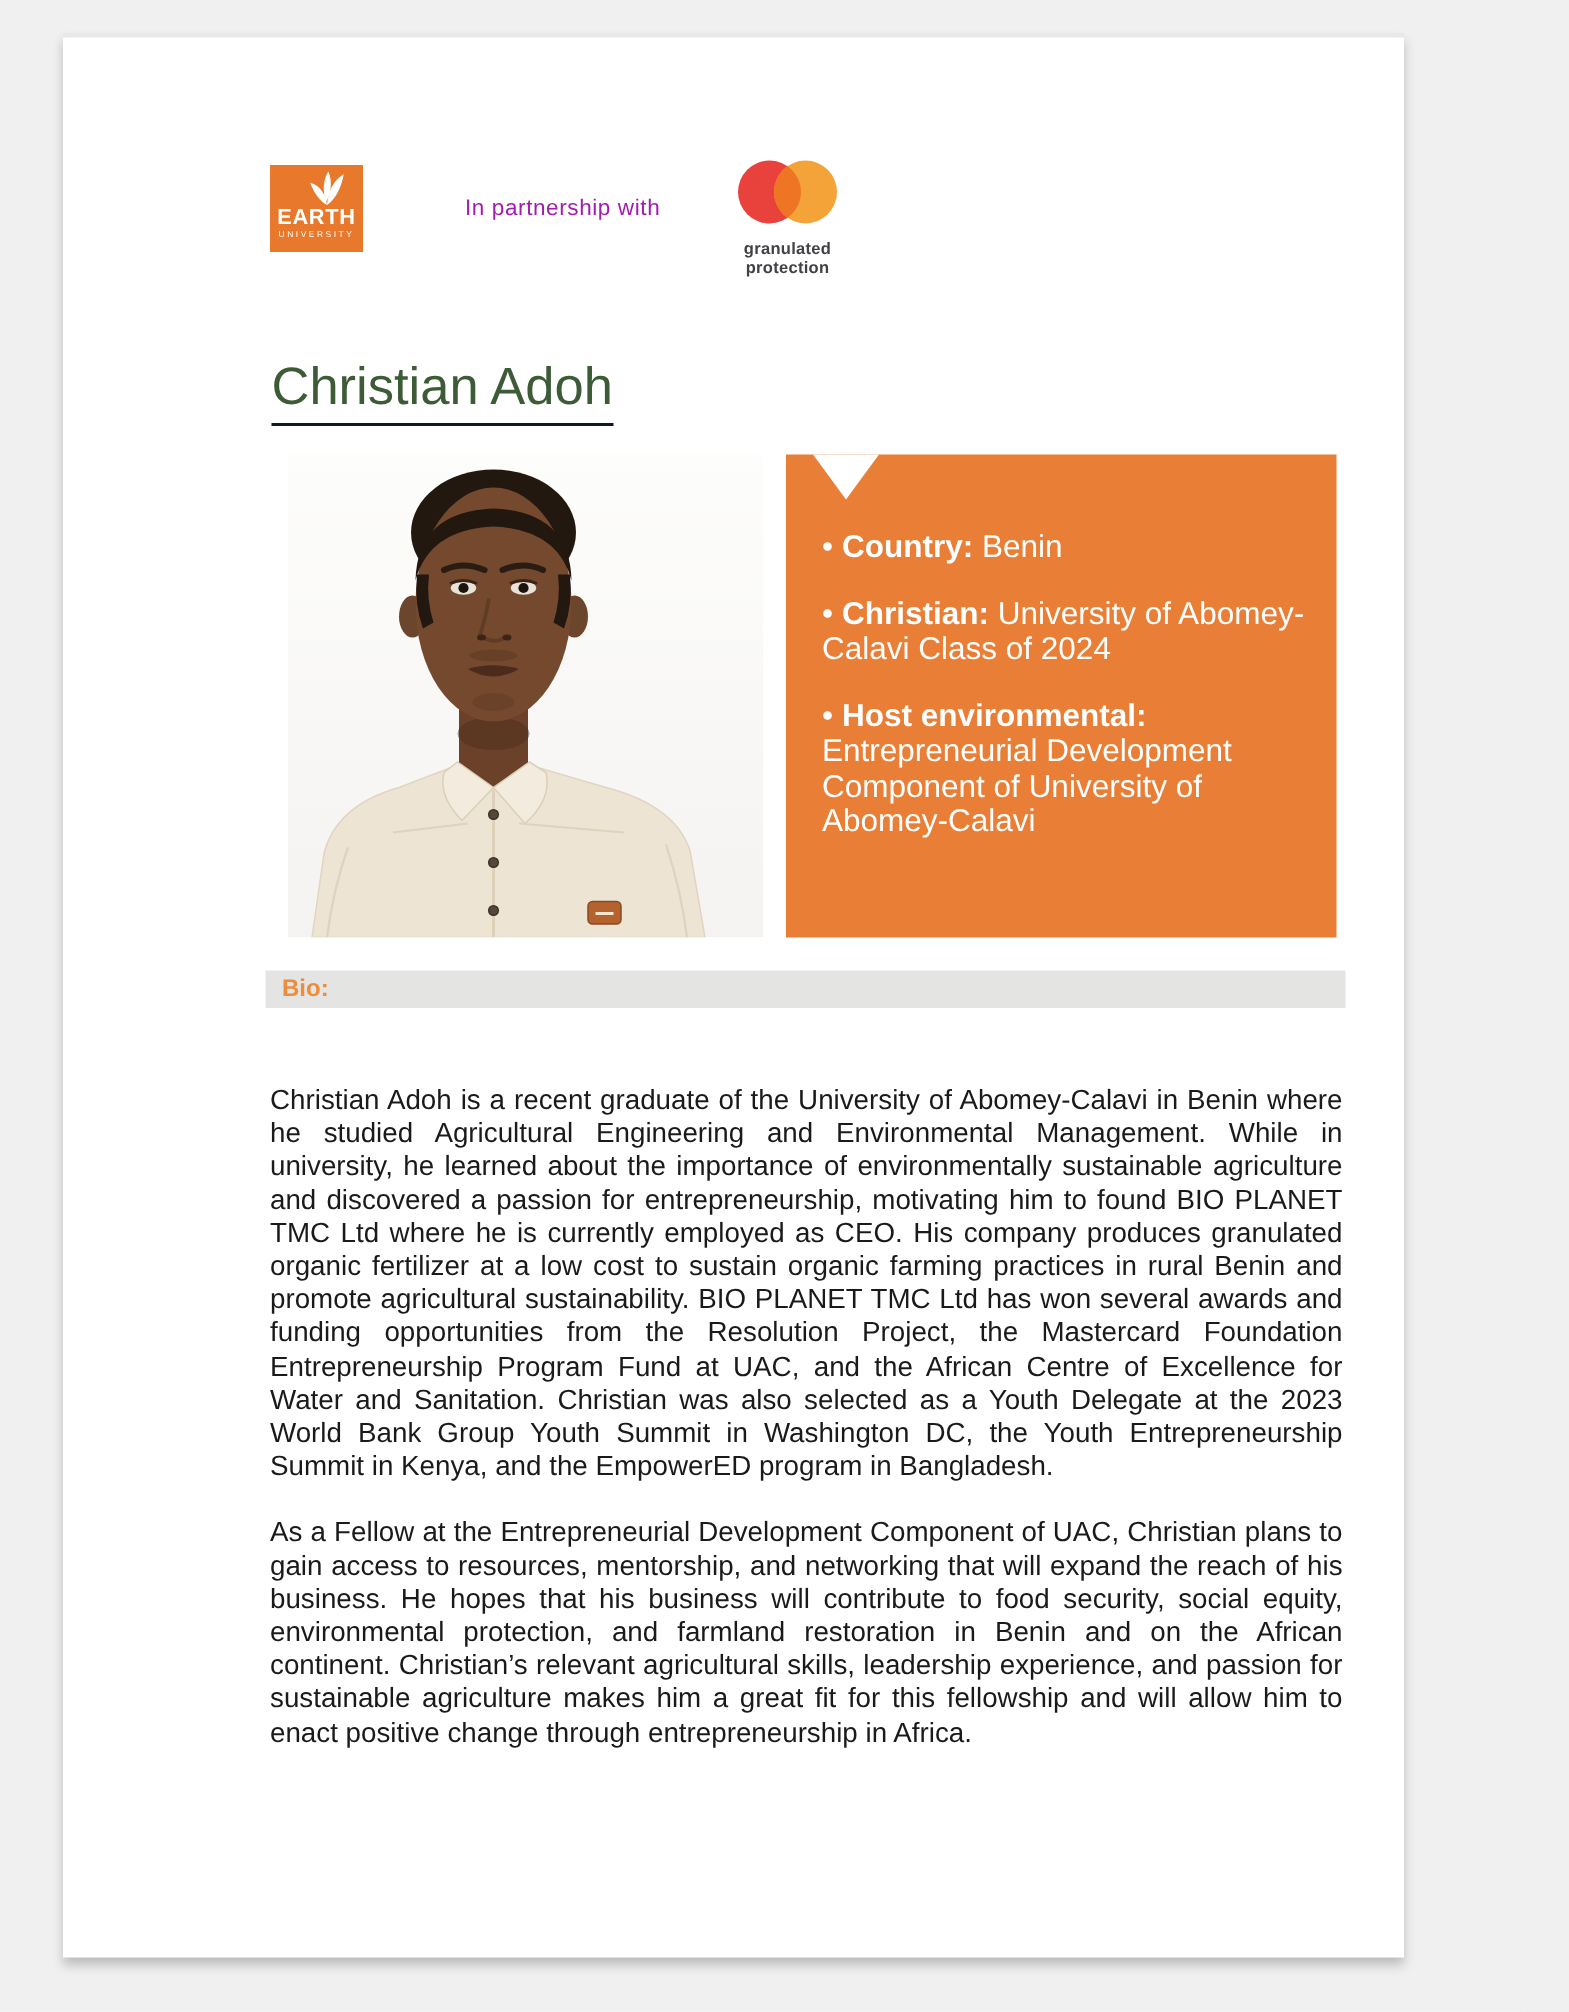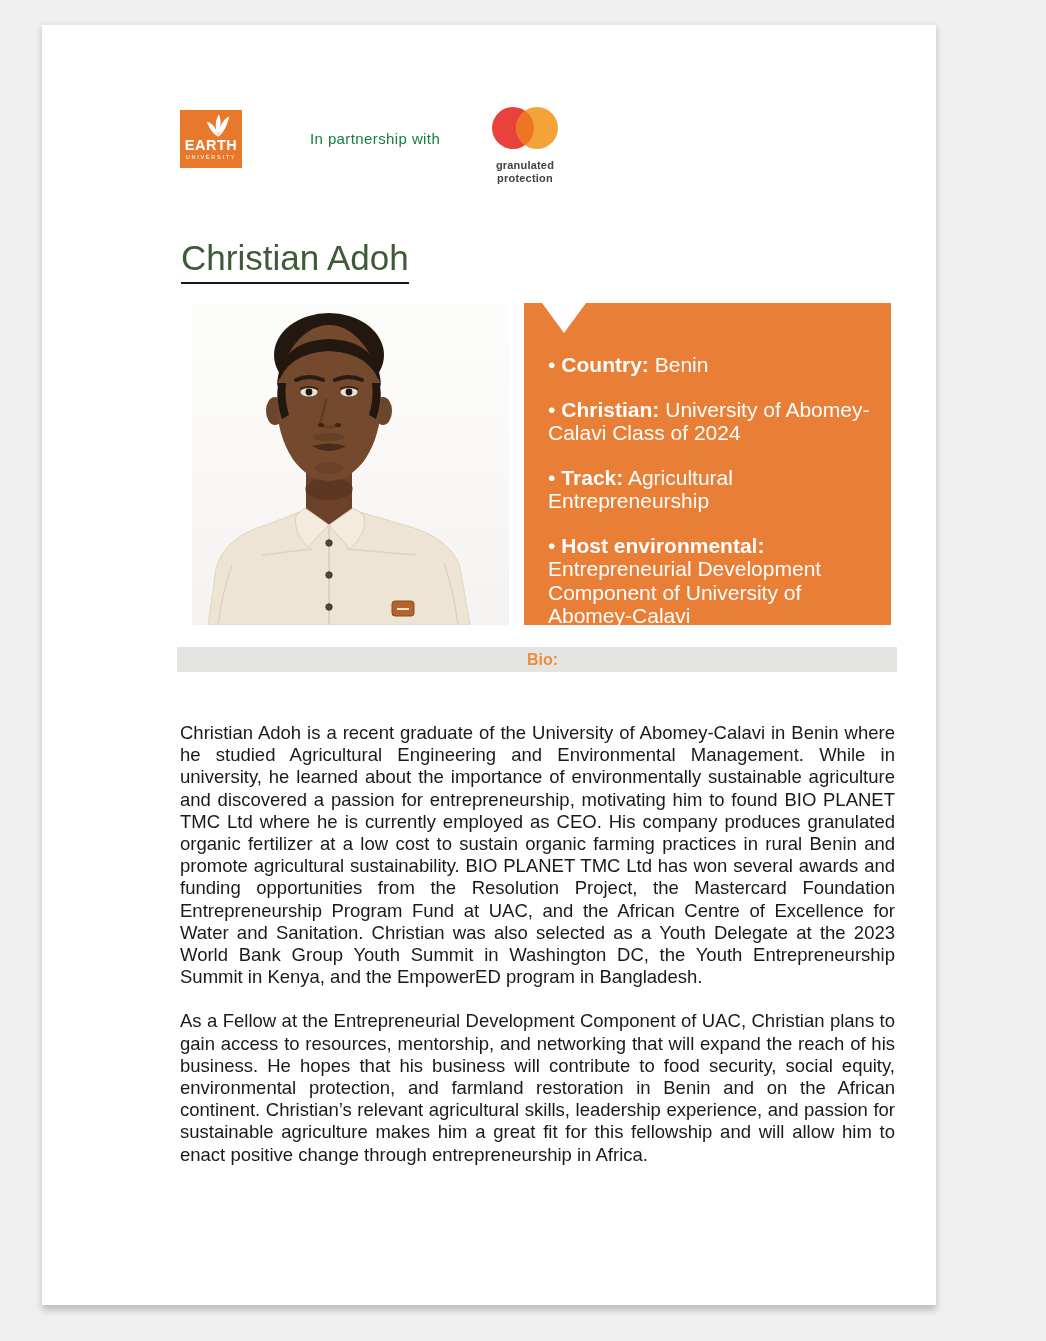--- a/index.html
+++ b/index.html
@@ -54,21 +54,21 @@
     color: #fff;
     font-size: 5.6px;
     letter-spacing: 1.7px;
     line-height: 8px;
   }
   .partnership {
     position: absolute;
     left: 268px; top: 108px;
     width: 175px;
     font-size: 15px;
-    color: #15803d;
+    color: #a21caf;
     letter-spacing: 0.4px;
     white-space: nowrap;
   }
   .mc-logo {
     position: absolute;
     left: 438px; top: 84px;
     width: 90px;
     text-align: center;
   }
   .mc-text {
@@ -127,21 +127,20 @@
   
   .bio-bar {
     position: absolute;
     left: 135px; top: 625px;
     width: 720px; height: 25px;
     background: #E4E4E3;
     display: flex;
     align-items: center;
     padding-left: 11px;
     box-sizing: border-box;
-    justify-content: center;
   }
   .bio-bar span {
     color: #ED8C3B;
     font-weight: bold;
     font-size: 16px;
   }
   .bio-text {
     position: absolute;
     left: 138px; top: 700px;
     width: 715px;
@@ -246,21 +245,20 @@
 
       <rect x="200" y="298" width="22" height="15" rx="3" fill="#B4622E" stroke="#8A4A20" stroke-width="1"></rect>
       <path d="M 205 306 L 217 306" stroke="#F2E5D2" stroke-width="2"></path>
     </svg>
   </div>
 
   <div class="info-box">
     <div class="notch"></div>
     <div class="info-item"><span class="bullet">•</span><b>Country:</b><span> Benin</span></div>
     <div class="info-item"><span class="bullet">•</span><b>Christian:</b><span> University of Abomey-Calavi Class of 2024</span></div>
-    <div class="info-item"><span class="bullet">•</span><b>Track:</b><span> Agricultural Entrepreneurship</span></div>
     <div class="info-item"><span class="bullet">•</span><b>Host environmental:</b><span> Entrepreneurial Development Component of University of Abomey-Calavi</span></div>
   </div>
 
   <div class="bio-bar">
     <span>Bio:</span>
   </div>
   <div class="bio-text">
     <p>Christian Adoh is a recent graduate of the University of Abomey-Calavi in Benin where he studied Agricultural Engineering and Environmental Management. While in university, he learned about the importance of environmentally sustainable agriculture and discovered a passion for entrepreneurship, motivating him to found BIO PLANET TMC Ltd where he is currently employed as CEO. His company produces granulated organic fertilizer at a low cost to sustain organic farming practices in rural Benin and promote agricultural sustainability. BIO PLANET TMC Ltd has won several awards and funding opportunities from the Resolution Project, the Mastercard Foundation Entrepreneurship Program Fund at UAC, and the African Centre of Excellence for Water and Sanitation. Christian was also selected as a Youth Delegate at the 2023 World Bank Group Youth Summit in Washington DC, the Youth Entrepreneurship Summit in Kenya, and the EmpowerED program in Bangladesh.</p>
     <p>As a Fellow at the Entrepreneurial Development Component of UAC, Christian plans to gain access to resources, mentorship, and networking that will expand the reach of his business. He hopes that his business will contribute to food security, social equity, environmental protection, and farmland restoration in Benin and on the African continent. Christian’s relevant agricultural skills, leadership experience, and passion for sustainable agriculture makes him a great fit for this fellowship and will allow him to enact positive change through entrepreneurship in Africa.</p>
   </div>

